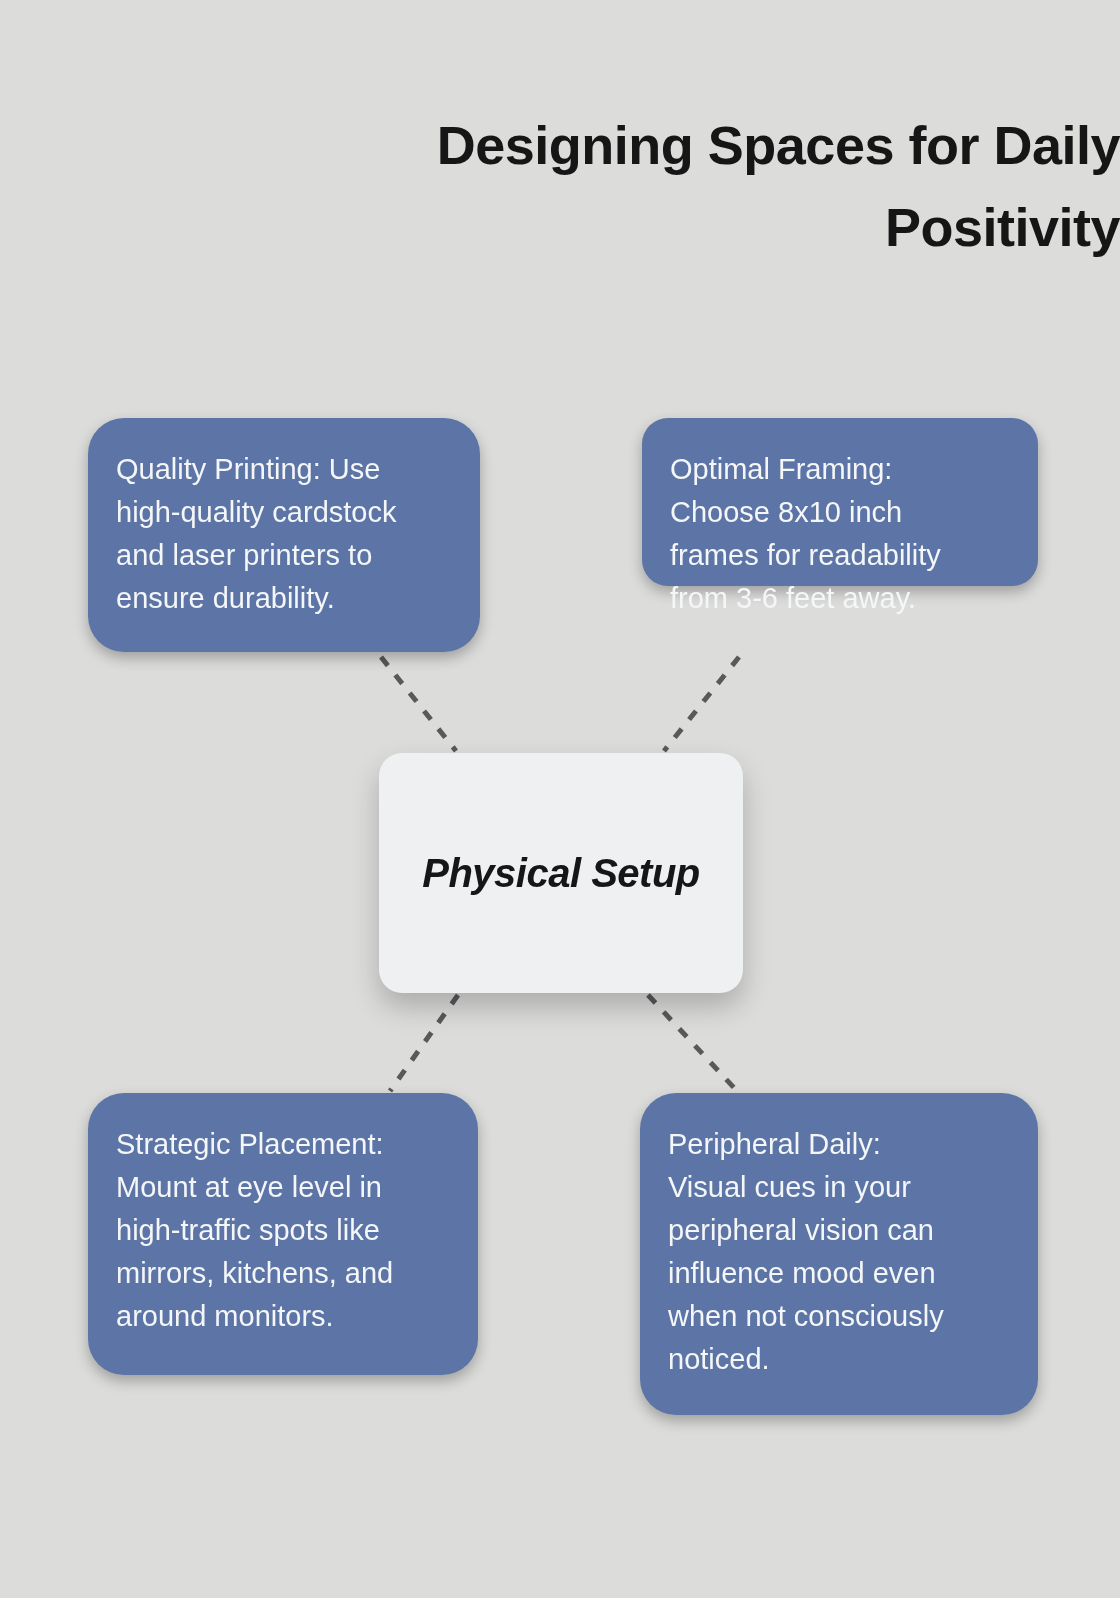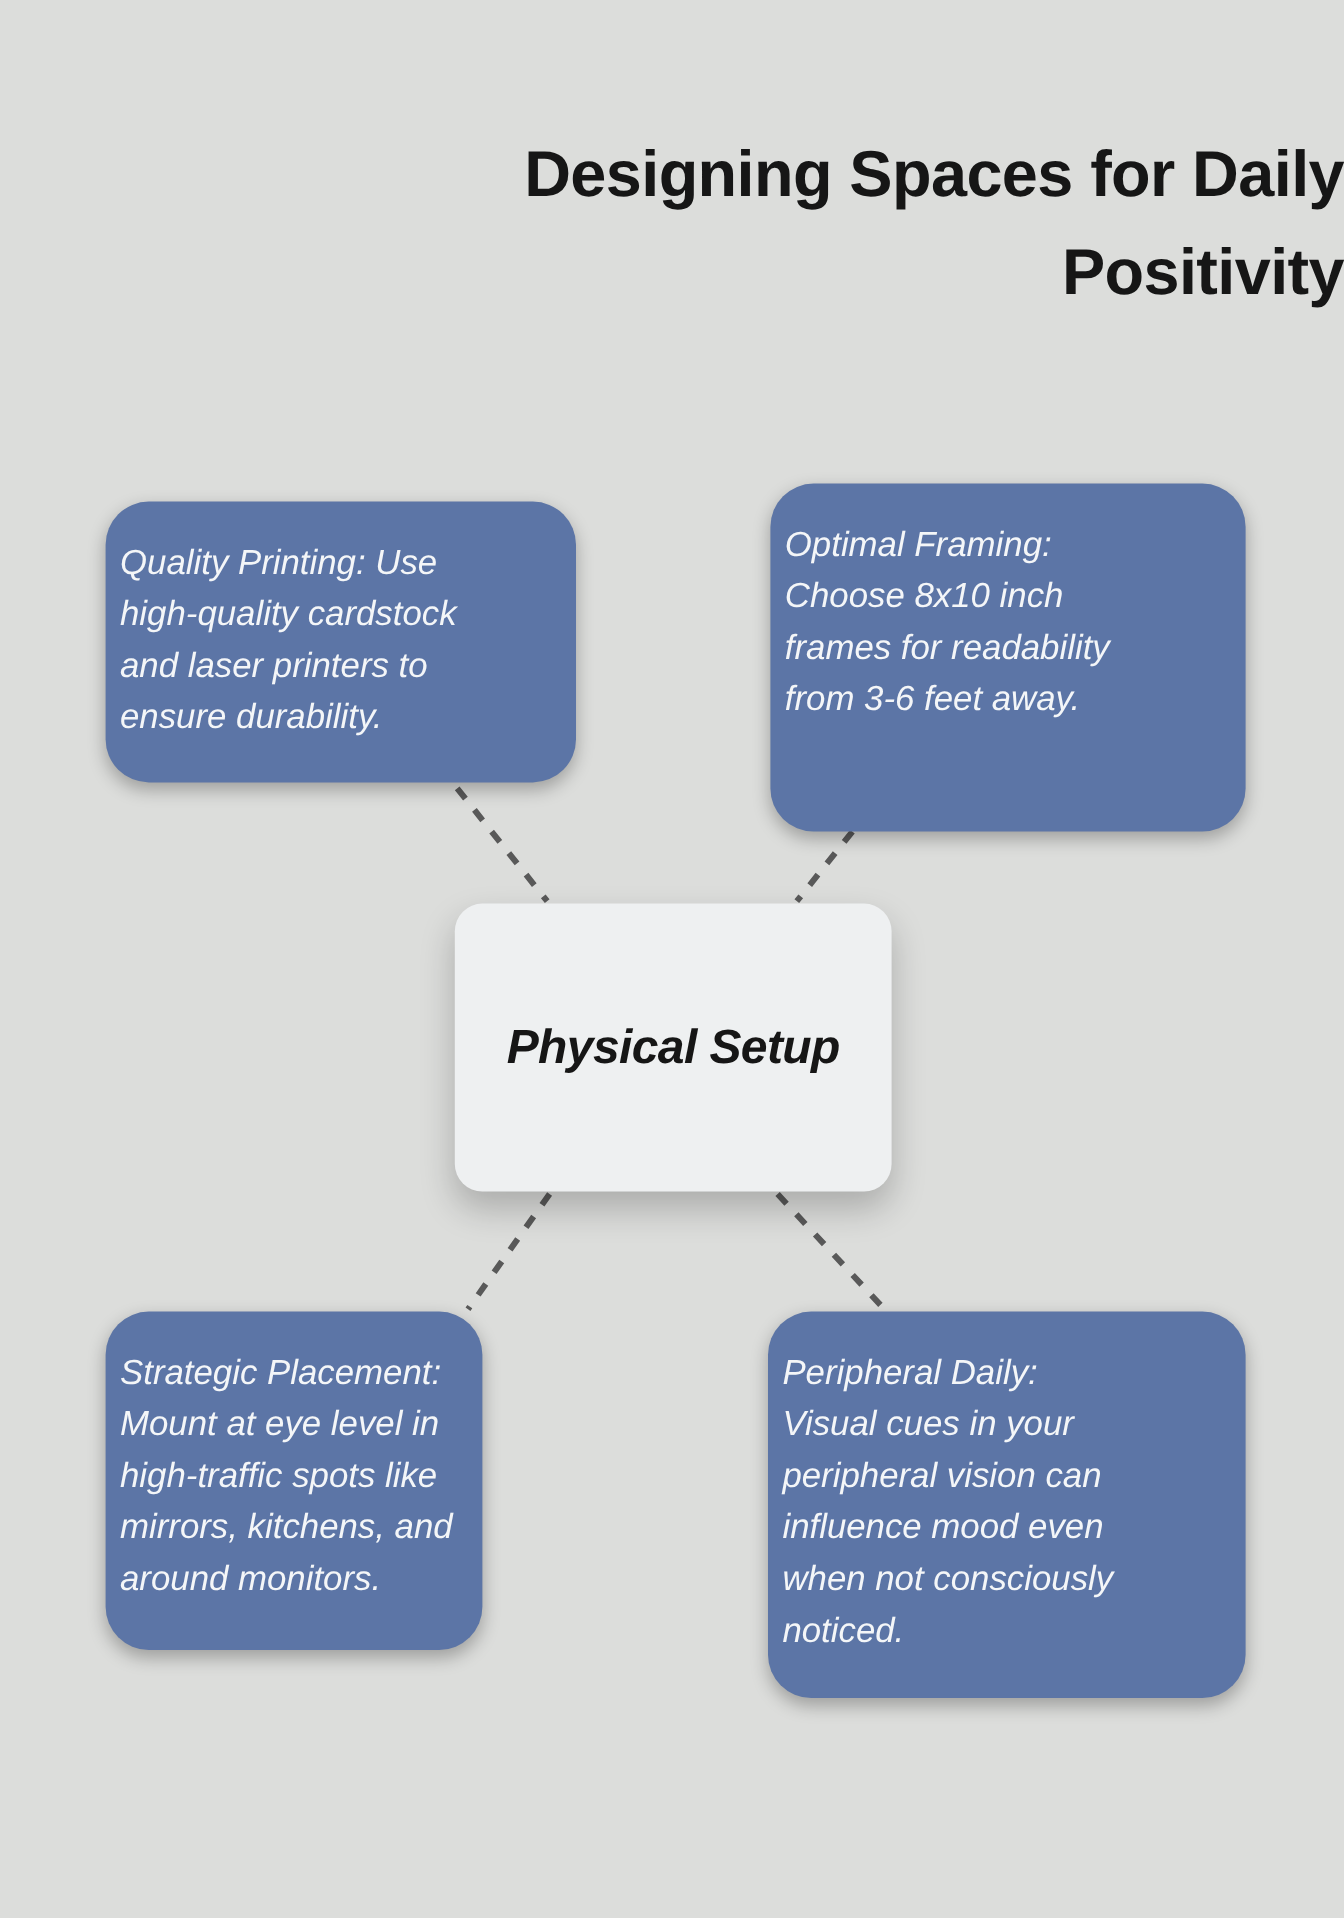--- a/index.html
+++ b/index.html
@@ -40,34 +40,33 @@
   .connectors line {
     stroke: var(--connector, #595959);
     stroke-width: 5;
     stroke-dasharray: 11 12;
   }
   .card {
     position: absolute;
     box-sizing: border-box;
     background: var(--card, #5c75a6);
     border-radius: 36px;
-    padding: 30px 12px;
+    padding: 30px 28px;
     box-shadow: 0 6px 14px rgba(0,0,0,0.28);
-    font-style: italic;
   }
   .card-text {
     display: block;
     color: var(--card_text, #f4f6f8);
     font-size: 29px;
     line-height: 43px;
     white-space: pre-line;
   }
   .card-top-left     { left: 88px;  top: 418px;  width: 392px; height: 234px; }
-  .card-top-right    { left: 642px; top: 403px;  width: 396px; height: 290px; }
-  .card-bottom-left  { left: 88px;  top: 1093px; width: 314px; height: 282px; }
+  .card-top-right    { left: 642px; top: 418px;  width: 396px; height: 168px; border-radius: 26px; }
+  .card-bottom-left  { left: 88px;  top: 1093px; width: 390px; height: 282px; }
   .card-bottom-right { left: 640px; top: 1093px; width: 398px; height: 322px; }
   .center-node {
     position: absolute;
     left: 379px;
     top: 753px;
     width: 364px;
     height: 240px;
     background: var(--center_bg, #eef0f1);
     border-radius: 23px;
     box-shadow: 0 14px 28px rgba(0,0,0,0.22);

